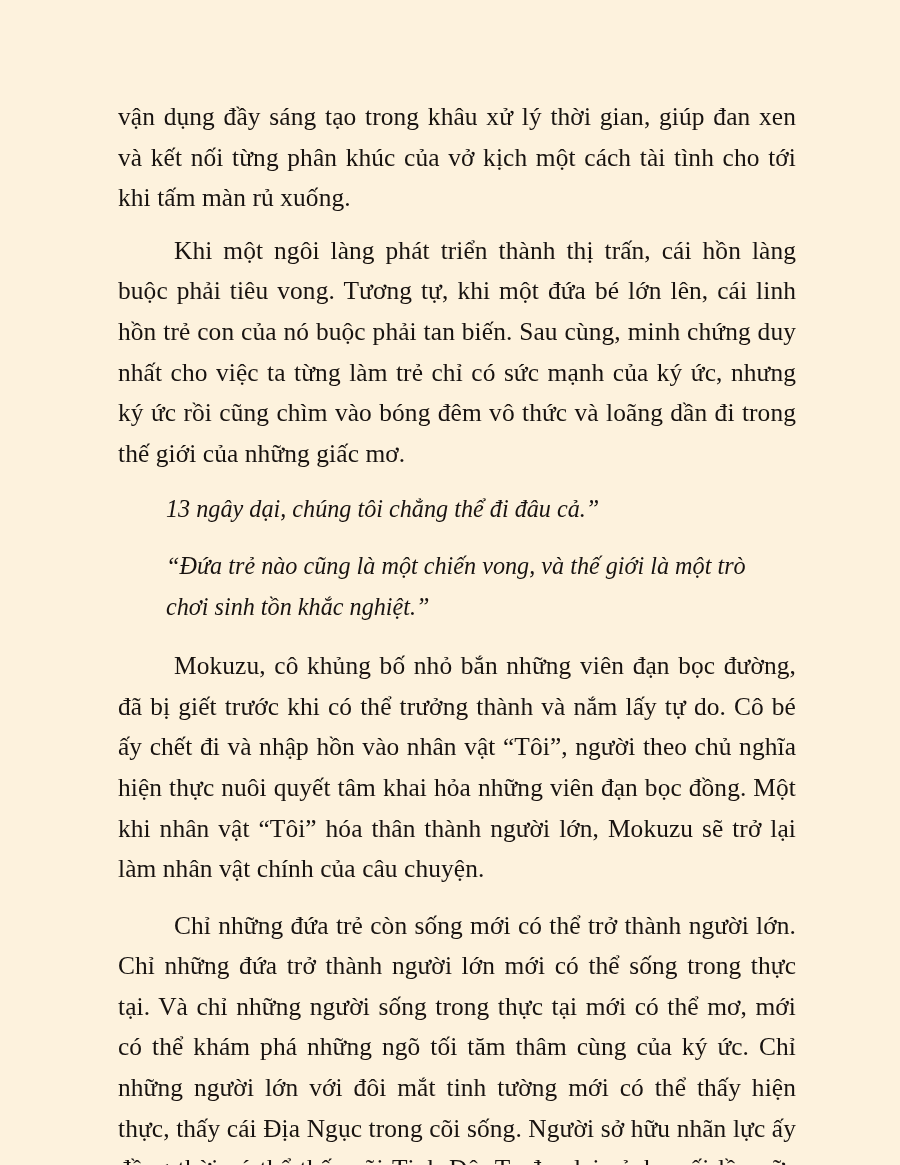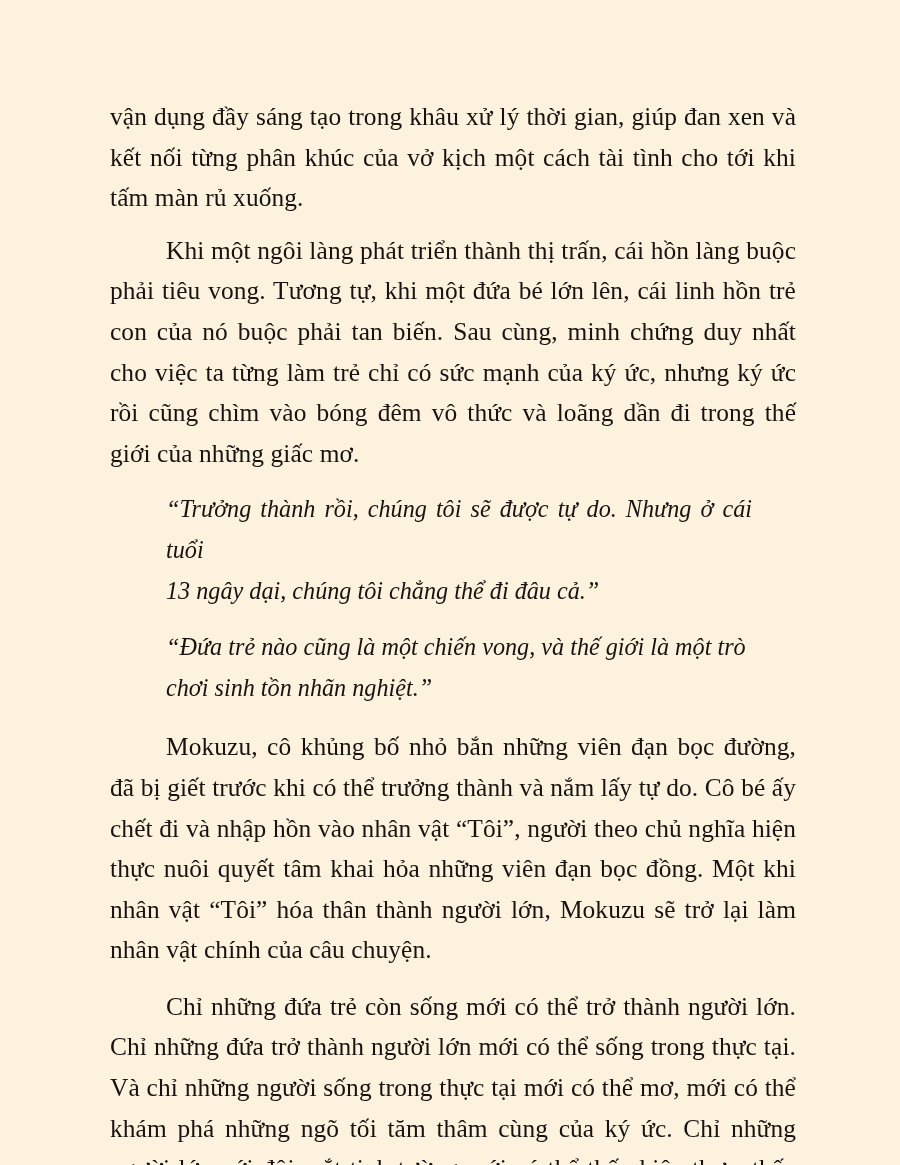--- a/index.html
+++ b/index.html
@@ -24,21 +24,21 @@
   }
 
   .textblock {
     position: absolute;
     left: 110px;
     top: 96px;
     width: 686px;
   }
 
   p.body-para {
-    margin: 0 0 0 0;
+    margin: 0 0 0 8px;
     text-align: justify;
     text-justify: inter-word;
     font-size: 25.4px;
     line-height: 40.6px;
     text-indent: 56px;
     color: #181310;
     letter-spacing: 0.1px;
   }
 
   p.body-para.first {
@@ -74,29 +74,28 @@
 
     <p class="body-para first">vận dụng đầy sáng tạo trong khâu xử lý thời gian, giúp đan xen và kết nối từng phân khúc của vở kịch một cách tài tình cho tới khi tấm màn rủ xuống.</p>
 
     <div class="sp-12"></div>
 
     <p class="body-para">Khi một ngôi làng phát triển thành thị trấn, cái hồn làng buộc phải tiêu vong. Tương tự, khi một đứa bé lớn lên, cái linh hồn trẻ con của nó buộc phải tan biến. Sau cùng, minh chứng duy nhất cho việc ta từng làm trẻ chỉ có sức mạnh của ký ức, nhưng ký ức rồi cũng chìm vào bóng đêm vô thức và loãng dần đi trong thế giới của những giấc mơ.</p>
 
     <div class="sp-16"></div>
 
     <blockquote class="quote">
-      <div>“Trưởng thành rồi, chúng tôi sẽ được tự do. Nhưng ở cái tuổi</div>
       <div class="lastline">13 ngây dại, chúng tôi chẳng thể đi đâu cả.”</div>
     </blockquote>
 
     <div class="sp-16"></div>
 
     <blockquote class="quote">
       <div>“Đứa trẻ nào cũng là một chiến vong, và thế giới là một trò</div>
-      <div class="lastline">chơi sinh tồn nhãn nghiệt.”</div>
+      <div class="lastline">chơi sinh tồn khắc nghiệt.”</div>
     </blockquote>
 
     <div class="sp-18"></div>
 
     <p class="body-para">Mokuzu, cô khủng bố nhỏ bắn những viên đạn bọc đường, đã bị giết trước khi có thể trưởng thành và nắm lấy tự do. Cô bé ấy chết đi và nhập hồn vào nhân vật “Tôi”, người theo chủ nghĩa hiện thực nuôi quyết tâm khai hỏa những viên đạn bọc đồng. Một khi nhân vật “Tôi” hóa thân thành người lớn, Mokuzu sẽ trở lại làm nhân vật chính của câu chuyện.</p>
 
     <div class="sp-16"></div>
 
     <p class="body-para">Chỉ những đứa trẻ còn sống mới có thể trở thành người lớn. Chỉ những đứa trở thành người lớn mới có thể sống trong thực tại. Và chỉ những người sống trong thực tại mới có thể mơ, mới có thể khám phá những ngõ tối tăm thâm cùng của ký ức. Chỉ những người lớn với đôi mắt tinh tường mới có thể thấy hiện thực, thấy cái Địa Ngục trong cõi sống. Người sở hữu nhãn lực ấy đồng thời có thể thấy cõi Tịnh Độ. Ta đọc lại cảnh cuối lần nữa nhé:</p>
 

